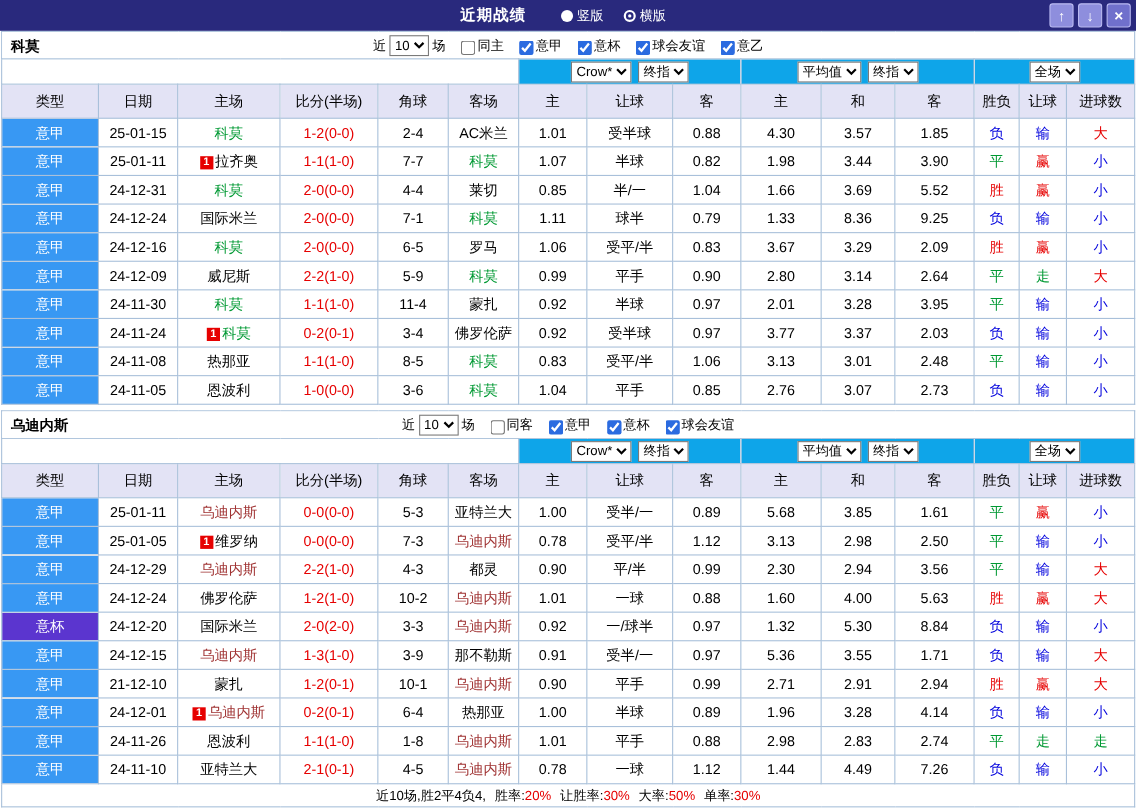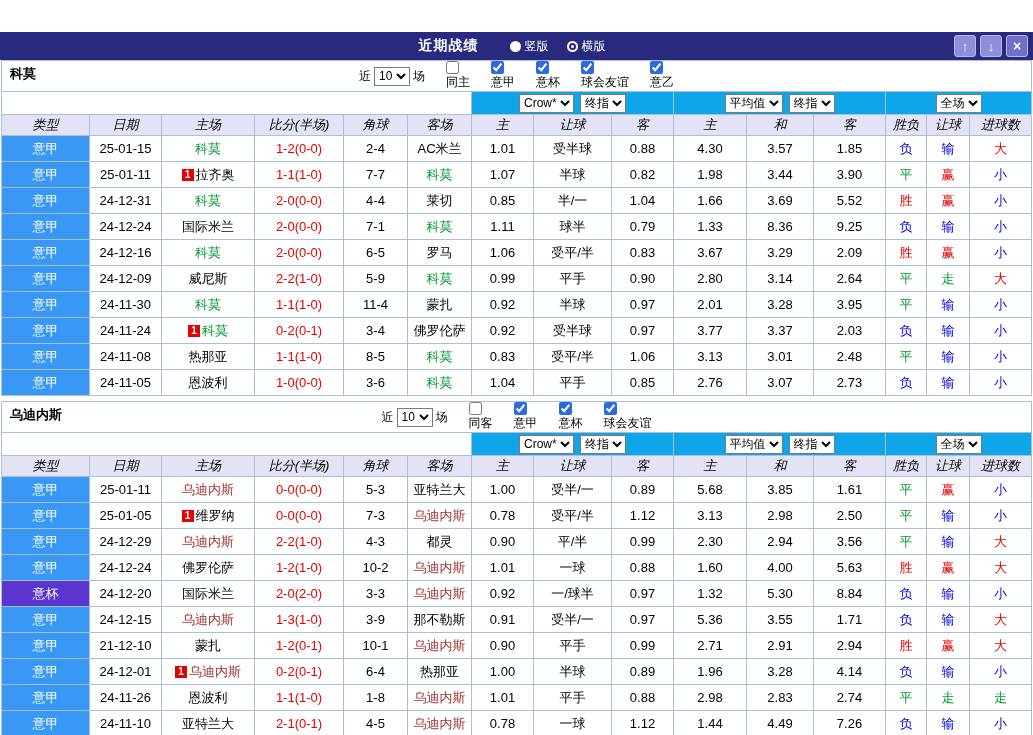--- a/index.html
+++ b/index.html
@@ -6,21 +6,21 @@
   html,body { margin:0; padding:0; }
   body {
     width:1033px; height:735px; overflow:hidden;
     background:#fff; color:#000;
     font-family:"Liberation Sans","DejaVu Sans",sans-serif;
     font-size:13px;
   }
   
   .titlebar {
     height:28px; background:var(--c-titlebar,#29297d); color:#fff;
-    display:flex; align-items:center; justify-content:center; position:relative;margin-top:32px;
+    display:flex; align-items:center; justify-content:center; position:relative;
   }
   .tb-title { font-weight:bold; font-size:14px; letter-spacing:1px; margin-right:22px; }
   .mode { display:inline-flex; align-items:center; gap:4px; margin:0 9px; font-size:12px; cursor:pointer; }
   .radio { width:11px; height:11px; border-radius:50%; background:#fff; display:inline-block; position:relative; flex:none; }
   .radio.sel { background:transparent; border:2px solid #fff; }
   .radio.sel .dot { position:absolute; inset:2px; border-radius:50%; background:#fff; }
   .tb-buttons { position:absolute; right:5px; top:3px; display:flex; gap:4px; }
   .tb-btn {
     width:22px; height:22px; padding:0; cursor:pointer;
     background:#8e8edd; color:#fff; border:1px solid #b8b8f0; border-radius:3px;
@@ -32,26 +32,26 @@
   table.grid { border-collapse:collapse; table-layout:fixed; width:1031px; }
   .grid td {
     border:1px solid var(--c-border,#a9c0da);
     text-align:center; height:26px; padding:0 1px;
     overflow:hidden; white-space:nowrap; font-size:13px;
   }
   td.ctrl { height:25px; position:relative; background:#fff; }
   .team { position:absolute; left:8px; top:0; line-height:25px; font-weight:bold; }
   .filters { display:inline-flex; align-items:center; gap:3px; font-size:12px; }
   .filters select, .selcell select { font-size:12px; height:19px; background:#fff; border:1px solid #7a7a7a; font-family:inherit; }
-  .cb { display:inline-flex; align-items:flex-start; margin-left:18px; cursor:pointer;flex-direction:column; }
+  .cb { display:inline-flex; align-items:flex-end; margin-left:11px; cursor:pointer; }
   .cb input { accent-color:#2b6be0; width:13px; height:13px; margin:0 2px 0 0; }
   td.blank { background:#fff; height:23px; }
   td.selcell { background:#0ea5e9; height:23px; }
   .selcell select { margin:0 3px; }
-  td.head { background:var(--c-headbg,#e3e3f5); height:21px;font-style:italic; }
+  td.head { background:var(--c-headbg,#e3e3f5); height:31px; }
   td.league { background:var(--c-league-jia,#3898f3); color:#fff; }
   td.league.cup { background:var(--c-league-cup,#5b35cf); }
   td.score { color:var(--c-red,#e60000); }
   .badge {
     display:inline-block; background:var(--c-red,#e60000); color:#fff;
     font-size:10px; font-weight:bold; line-height:12px; width:12px; height:12px;
     margin-right:2px; vertical-align:1px;
   }
   .res-r { color:var(--c-red,#e60000); }
   .res-g { color:var(--c-green,#009933); }
@@ -561,16 +561,19 @@
             <td>0.78</td>
             <td>一球</td>
             <td>1.12</td>
             <td>1.44</td>
             <td>4.49</td>
             <td>7.26</td>
             <td class="res-b">负</td>
             <td class="res-b">输</td>
             <td class="res-b">小</td>
           </tr>
+<tr>
+            <td colspan="15" class="foot"><span>近10场,胜2平4负4,</span><span class="slabel">胜率:</span><span class="sval">20%</span><span class="slabel">让胜率:</span><span class="sval">30%</span><span class="slabel">大率:</span><span class="sval">50%</span><span class="slabel">单率:</span><span class="sval">30%</span></td>
+          </tr>
 </tbody>
       </table>
     </div>
   </div>
 
 </body></html>

